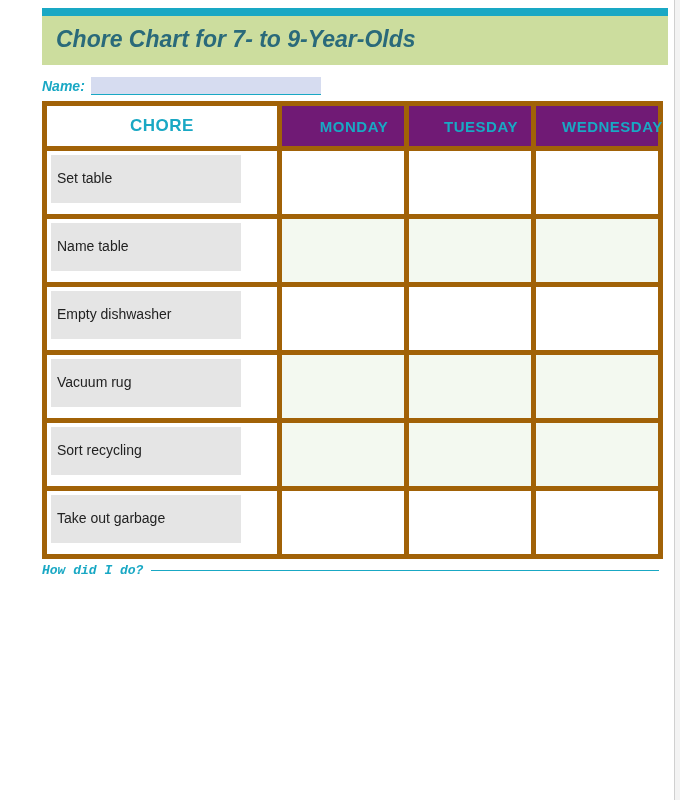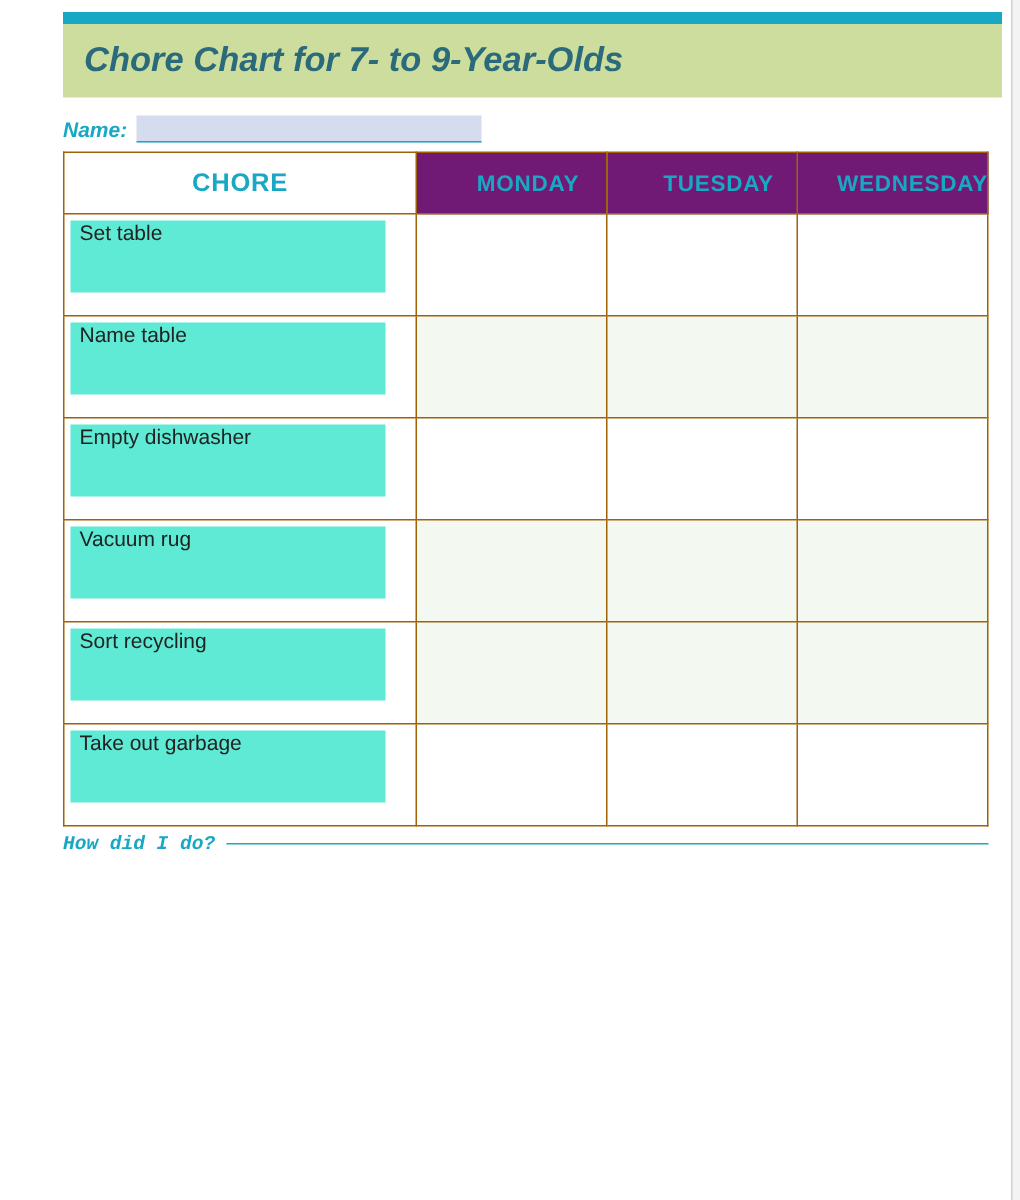--- a/index.html
+++ b/index.html
@@ -61,21 +61,21 @@
     border-bottom: 1px solid #19a8c4;
   }
 
   .chore-table {
     margin-left: 30px;
     border-collapse: collapse;
     width: 617px;
     table-layout: fixed;
   }
   .chore-table th, .chore-table td {
-    border: 1px solid #a16207;
+    border: 5px solid #a16207;
   }
   .chore-table col.chore-col { width: 235px; }
   .chore-table col.day-col { width: 127px; }
 
   .chore-table thead th {
     text-align: center;
     font-weight: bold;
     color: #19a8c4;
     font-size: 15px;
     letter-spacing: 0.5px;
@@ -92,25 +92,25 @@
 
   .chore-table tbody td {
     height: 68px;
     vertical-align: top;
     padding: 4px;
   }
   .chore-table tbody tr.odd td.day-cell { background: #ffffff; }
   .chore-table tbody tr.even td.day-cell { background: #f3f9f0; }
 
   .chore-label {
-    background: #5eead4;
+    background: #e5e5e5;
     color: #222;
     font-size: 14px;
-    padding: 0 6px;
-    width: 210px;
+    padding: 15px 6px;
+    width: 190px;
     height: 48px;
   }
 
   .footer-row {
     margin: 4px 0 0 30px;
     display: flex;
     align-items: center;
     width: 617px;
     font-family: Liberation Mono, monospace;
   }

